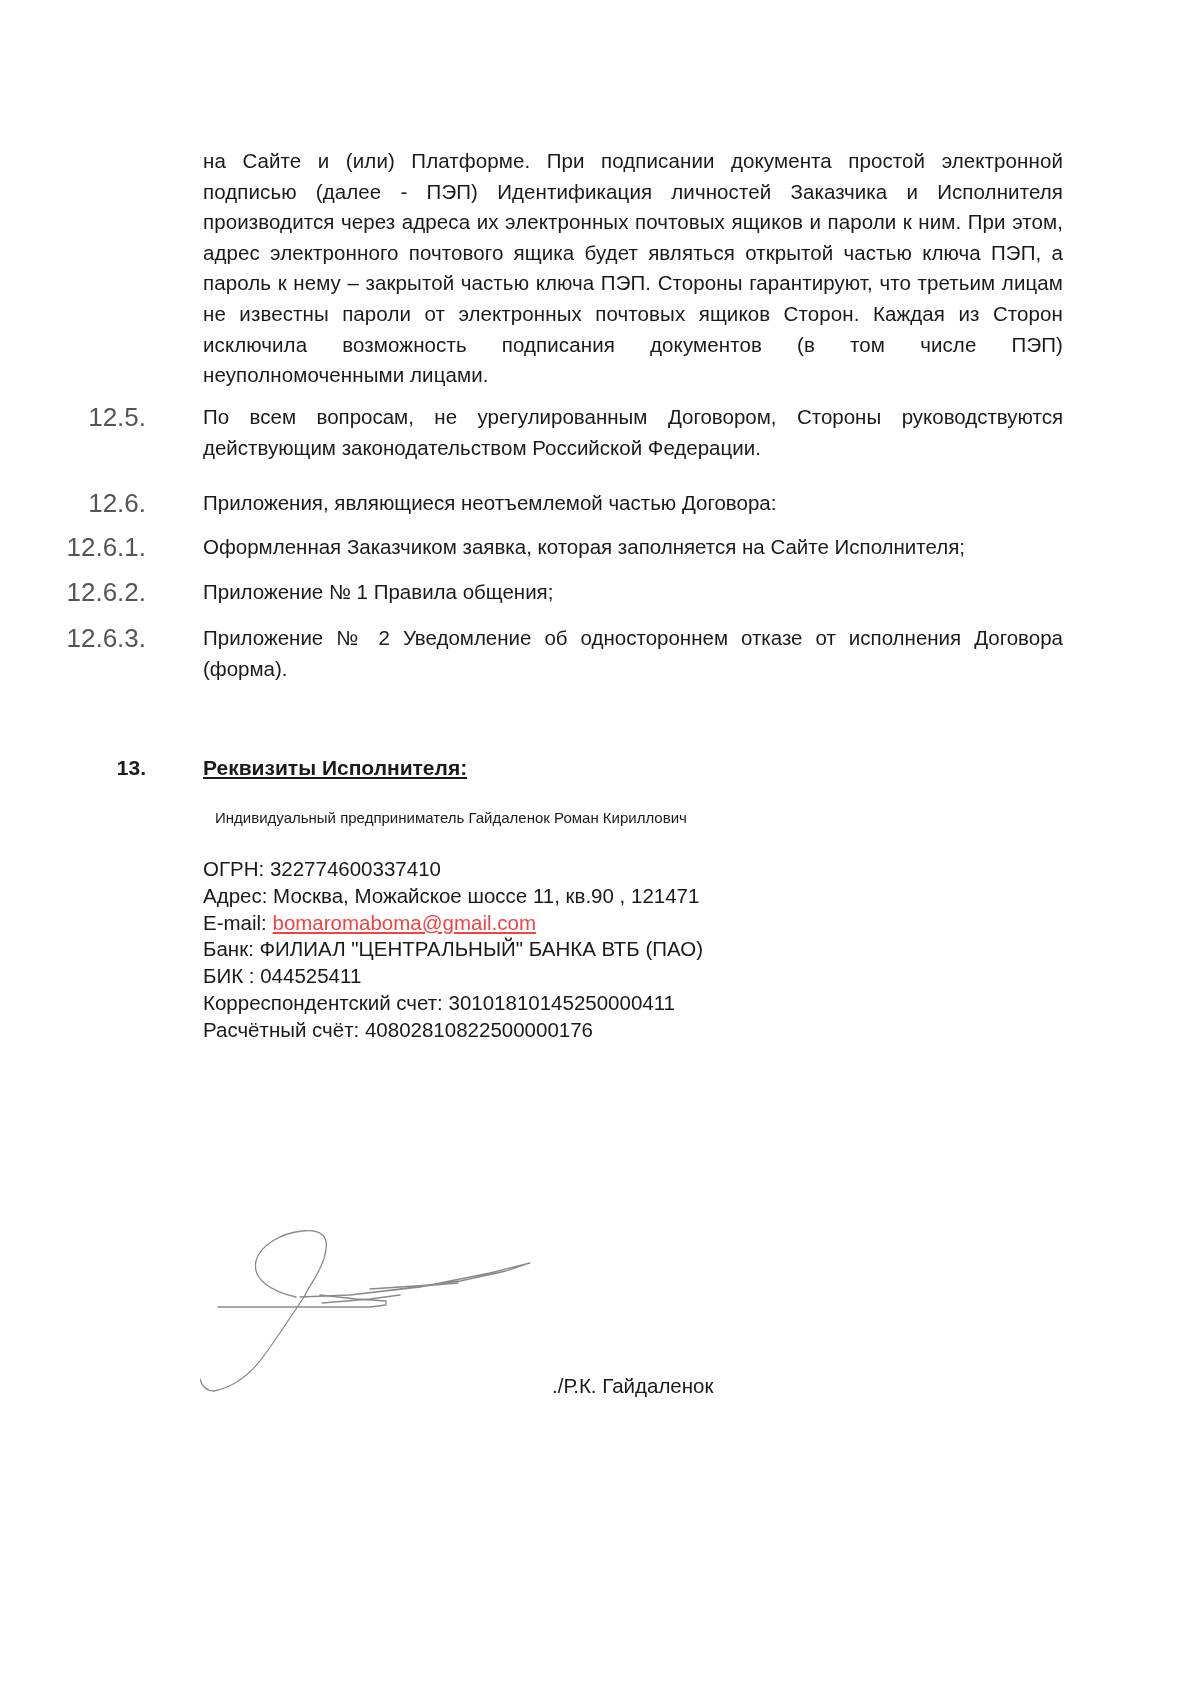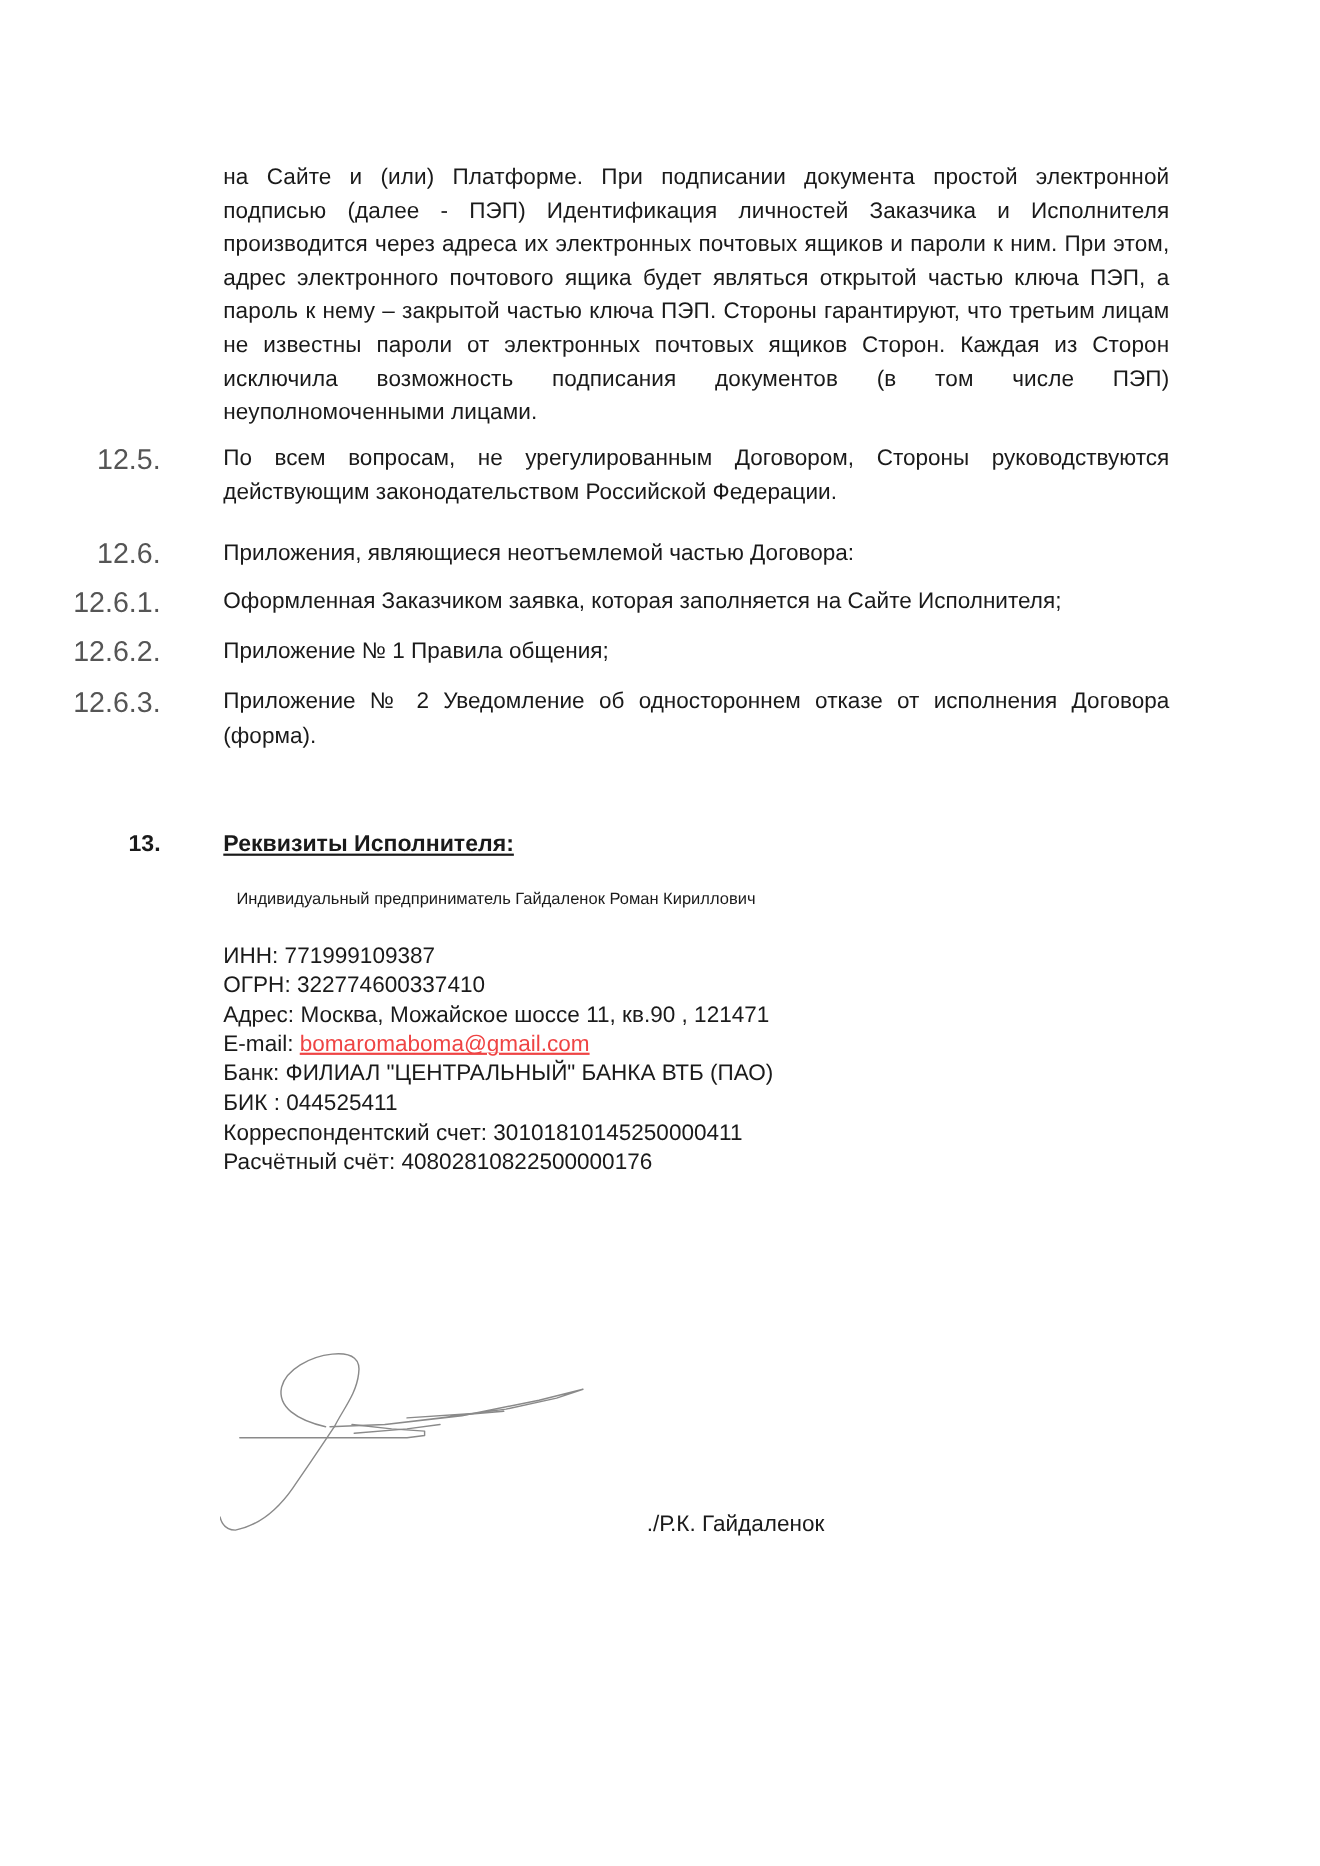--- a/index.html
+++ b/index.html
@@ -104,21 +104,20 @@
       width: 380px;
       height: 190px;
     }
     .sign-name {
       position: absolute;
       left: 552px;
       top: 1372px;
       font-size: 20.5px;
       line-height: 28px;
       white-space: nowrap;
-      margin-left: 36px;
     }
   </style>
 </head>
 <body>
 
 <div class="page">
 
   <div class="para-cont">на Сайте и (или) Платформе. При подписании документа простой электронной подписью (далее - ПЭП) Идентификация личностей Заказчика и Исполнителя производится через адреса их электронных почтовых ящиков и пароли к ним. При этом, адрес электронного почтового ящика будет являться открытой частью ключа ПЭП, а пароль к нему – закрытой частью ключа ПЭП. Стороны гарантируют, что третьим лицам не известны пароли от электронных почтовых ящиков Сторон. Каждая из Сторон исключила возможность подписания документов (в том числе ПЭП) неуполномоченными лицами.</div>
 
   <div class="clause" style="top:402px;">
@@ -147,21 +146,20 @@
   </div>
 
   <div class="section-head">
     <span class="num">13.</span>
     <span class="title">Реквизиты Исполнителя:</span>
   </div>
 
   <div class="ip-name">Индивидуальный предприниматель Гайдаленок Роман Кириллович</div>
 
   <div class="details">
-    <div>ИНН: 771999109387</div>
     <div>ОГРН: 322774600337410</div>
     <div>Адрес: Москва, Можайское шоссе 11, кв.90 , 121471</div>
     <div><span>E-mail: </span><a>bomaromaboma@gmail.com</a></div>
     <div>Банк: ФИЛИАЛ "ЦЕНТРАЛЬНЫЙ" БАНКА ВТБ (ПАО)</div>
     <div>БИК : 044525411</div>
     <div>Корреспондентский счет: 30101810145250000411</div>
     <div>Расчётный счёт: 40802810822500000176</div>
   </div>
 
   <svg class="signature" viewBox="0 0 380 190" xmlns="http://www.w3.org/2000/svg">

